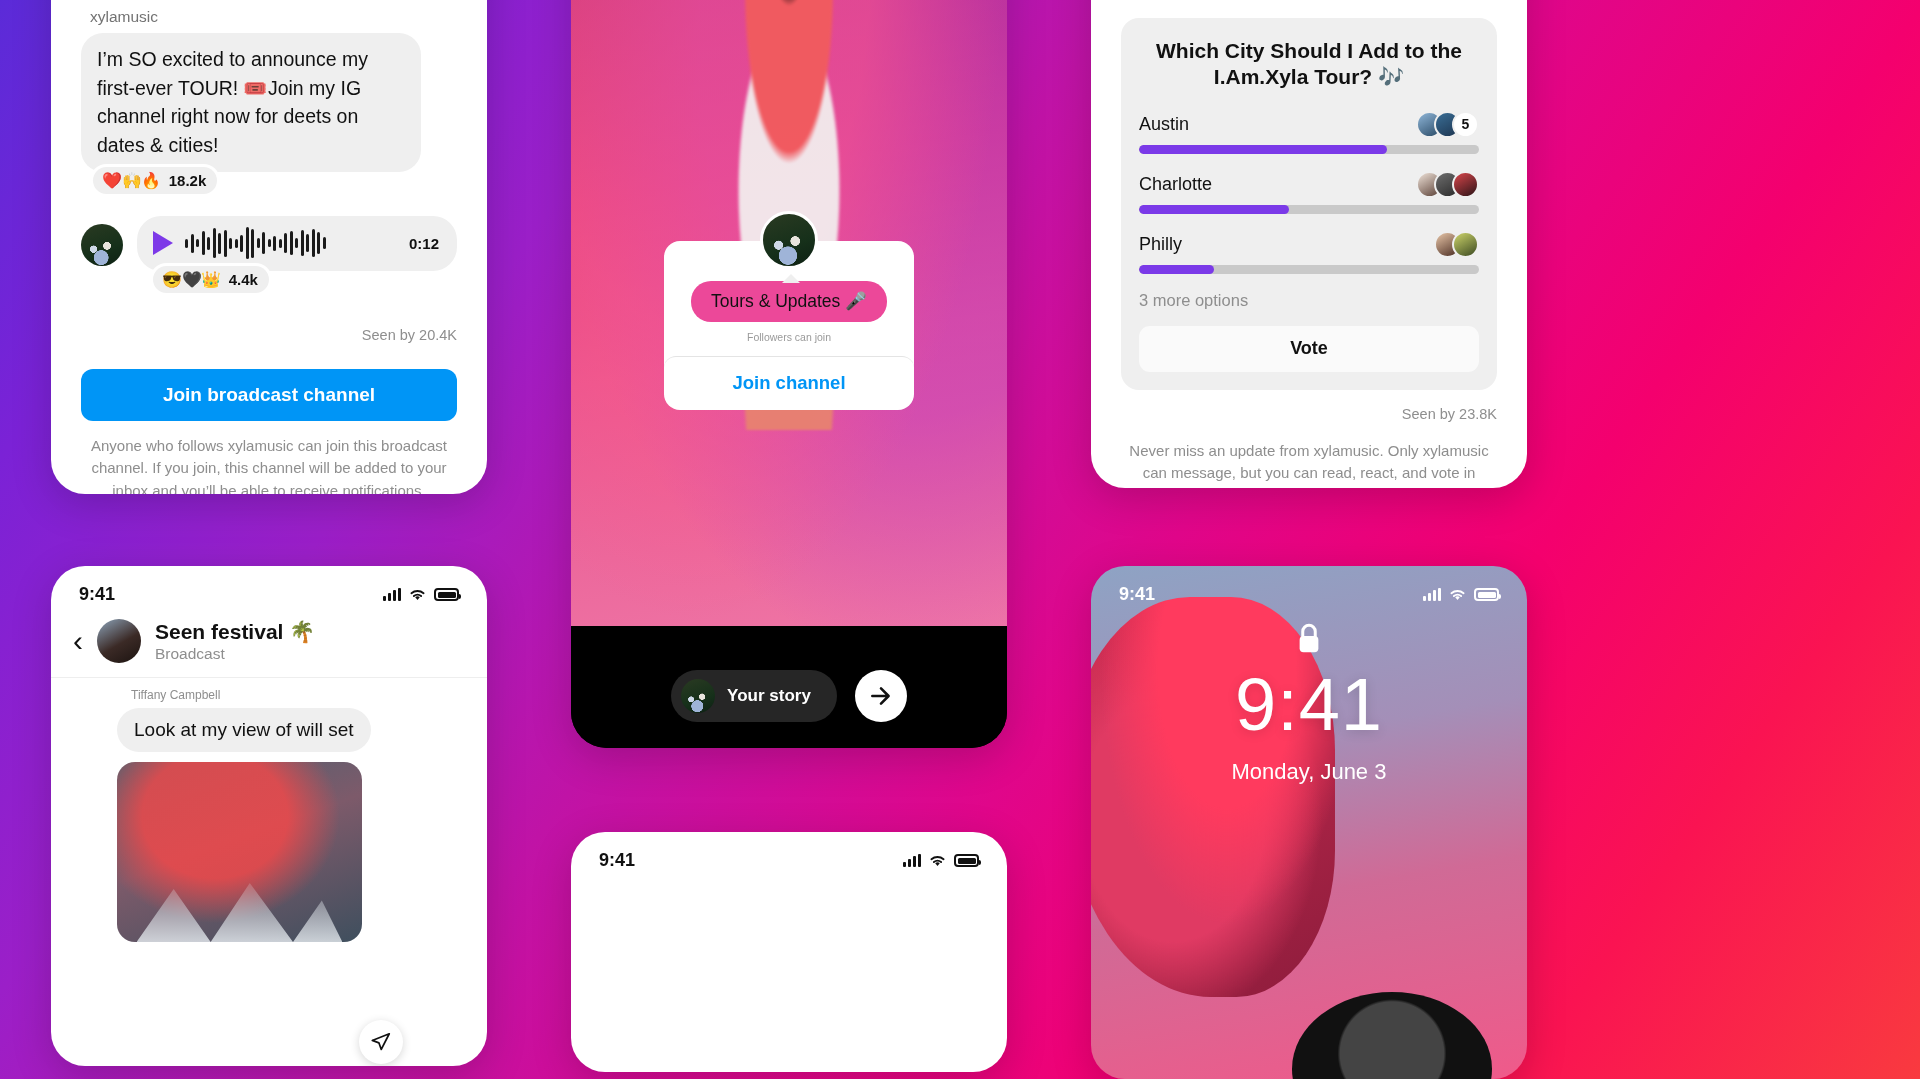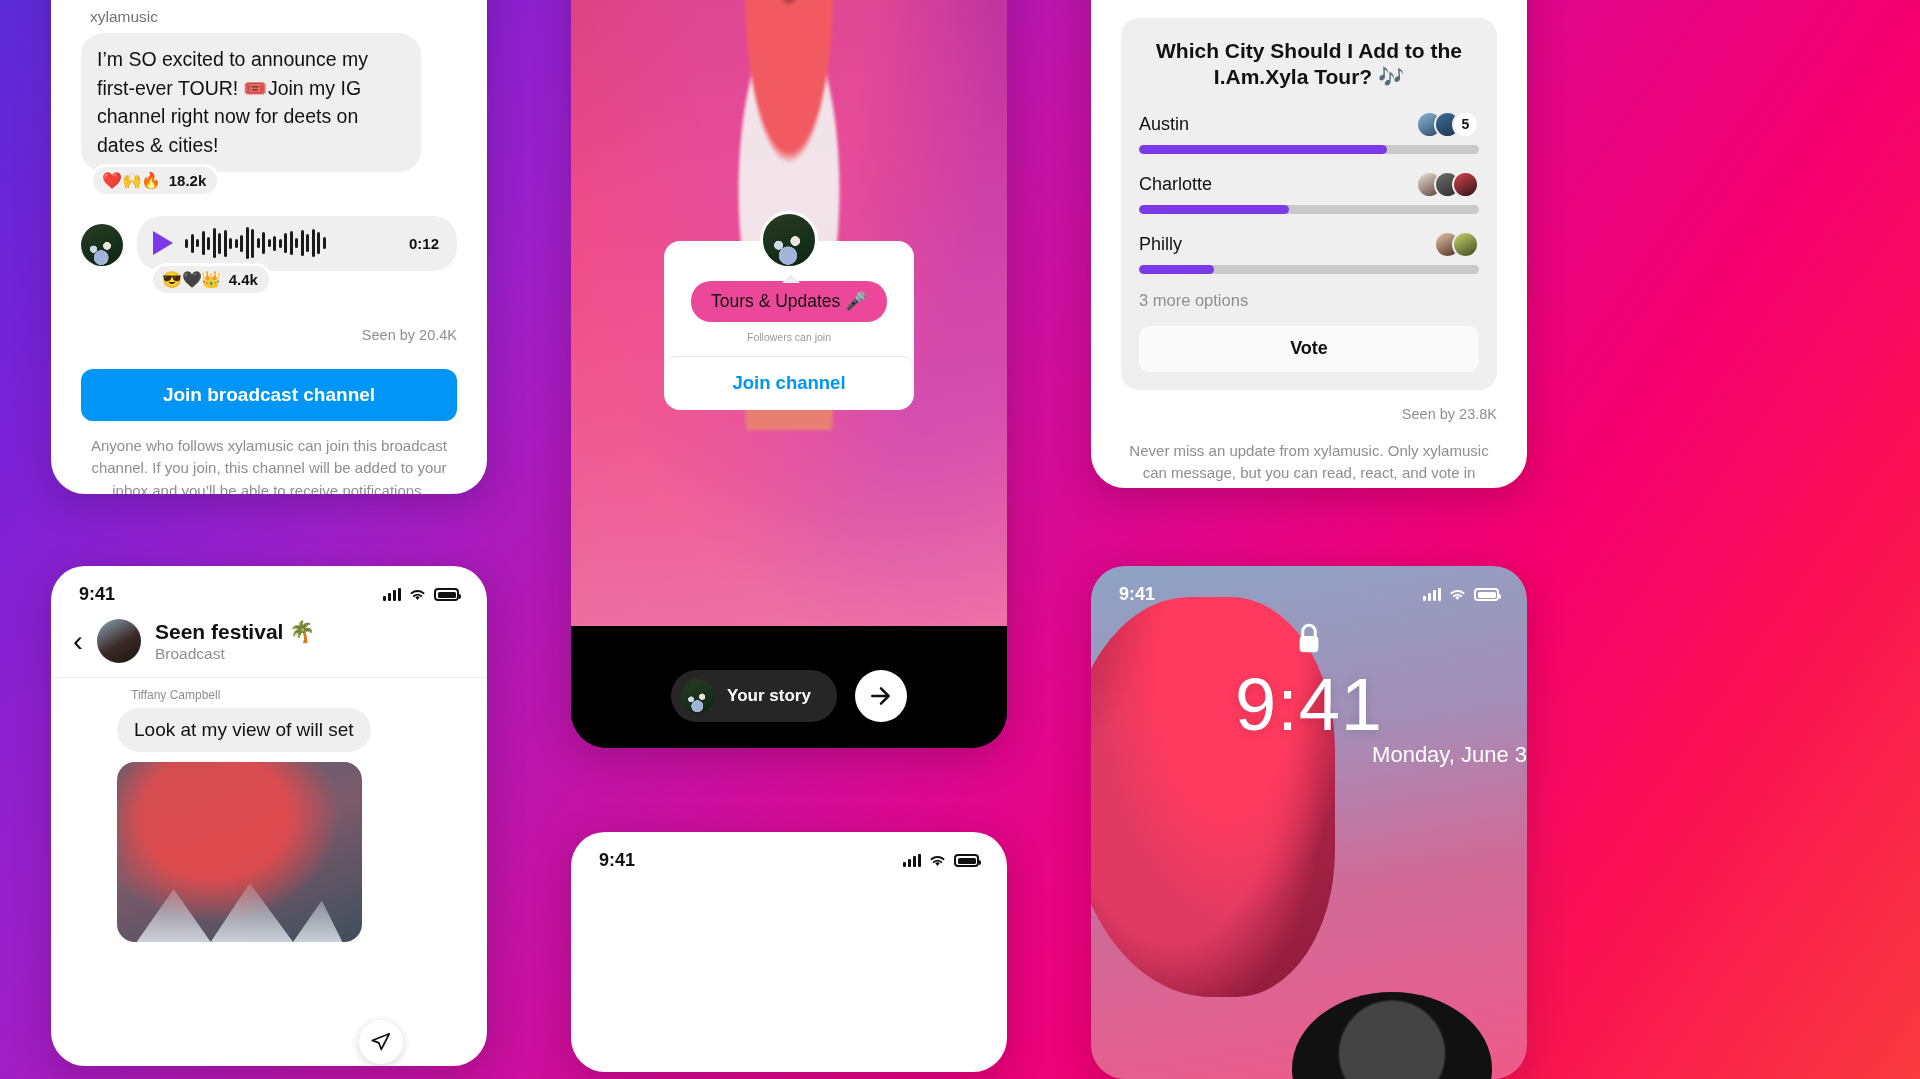--- a/index.html
+++ b/index.html
@@ -248,21 +248,21 @@
   .lock-sb .bars i, .lock-sb .battery { border-color:#fff; }
   .lock-sb .bars i { background:#fff; }
   .lock-sb .battery span { background:#fff; }
   .lock-sb .battery:after { background:#fff; }
   .lock-center { position:absolute; left:0; right:0; top:54px; text-align:center; }
   .lock-icon { margin-bottom:6px; }
   .lock-time {
     font-size:74px; font-weight:300; color:#fff; line-height:1;
     letter-spacing:1px; text-shadow:0 2px 12px rgba(0,0,0,.15);
   }
-  .lock-date { font-size:22px; color:#fff; margin-top:0;text-align:right; }
+  .lock-date { font-size:22px; color:#fff; margin-top:17px; }
 
   
   #card-bottomcenter {
     left:571px; top:832px; width:436px; height:240px;
   }
 </style>
 </head>
 <body>
 
 <div class="card" id="card-broadcast">

